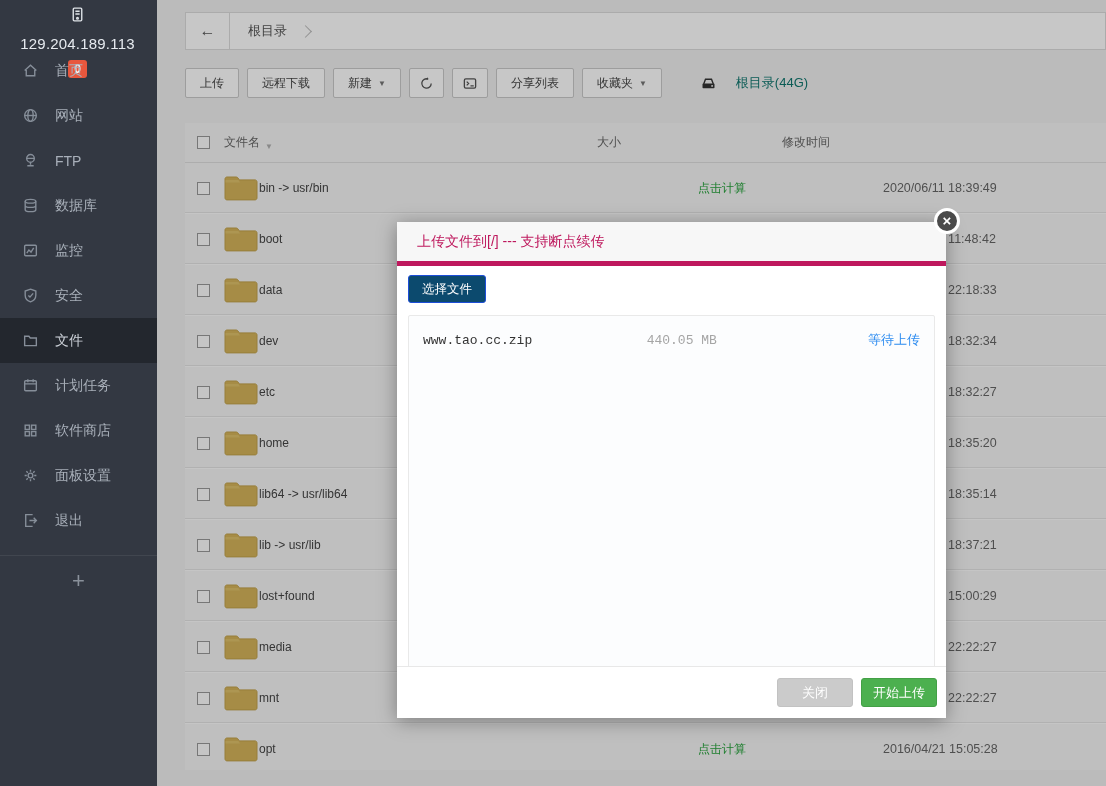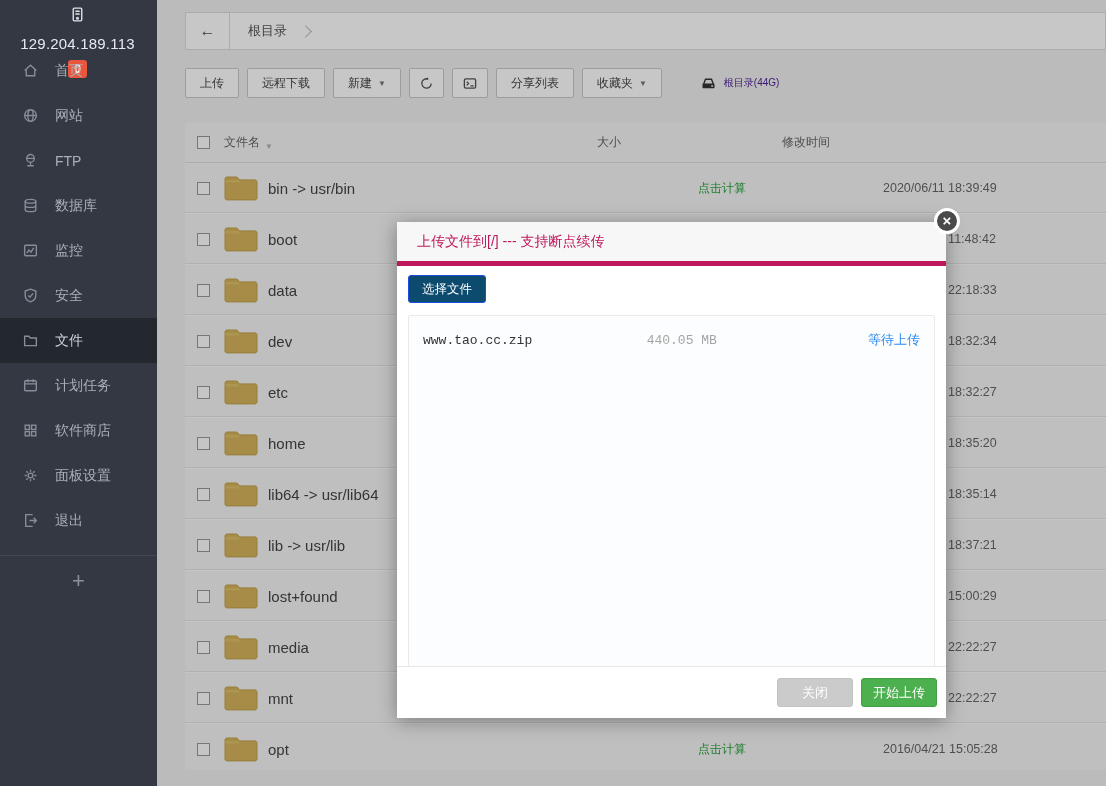--- a/index.html
+++ b/index.html
@@ -26,35 +26,35 @@
   .crumb-bar { margin:12px 0 0 28px; height:38px; background:#fff; border:1px solid #dcdcdc; display:flex; align-items:center; }
   .crumb-back { width:44px; height:100%; border-right:1px solid #dcdcdc; display:flex; align-items:center; justify-content:center; font-size:16px; color:#555; cursor:pointer; }
   .crumb-path { margin-left:18px; font-size:13px; color:#555; cursor:pointer; }
   .crumb-chev { width:9px; height:9px; border-top:1px solid #bbb; border-right:1px solid #bbb; transform:rotate(45deg); margin-left:14px; }
 
   .toolbar { margin:18px 0 0 28px; display:flex; align-items:center; }
   .tb-btn { height:30px; background:#fff; border:1px solid #c9c9c9; border-radius:2px; font-size:12px; color:#454545; padding:0 14px; margin-right:8px; display:inline-flex; align-items:center; gap:6px; cursor:pointer; }
   .tb-btn .caret { font-size:8px; color:#777; }
   .tb-btn.iconbtn { padding:0 9px; }
   .tb-btn svg { stroke:#555; fill:none; stroke-width:1.4; }
-  .disk-info { display:flex; align-items:center; gap:7px; margin-left:30px; font-size:10px; color:#4c1d95; }
+  .disk-info { display:flex; align-items:center; gap:19px; margin-left:30px; font-size:13px; color:#0f766e; }
 
   
   .file-table { margin:25px 0 0 28px; width:calc(100% - 28px); height:647px; background:#fff; overflow:hidden; }
   .ft-header { height:40px; background:#f5f5f5; border-bottom:1px solid #dedede; display:flex; align-items:center; padding-left:12px; font-size:12px; color:#666; }
   .ft-row { height:51px; background:#f5f5f5; border-bottom:1px solid #fdfdfd; box-shadow:inset 0 -1px 0 #e3e3e3; display:flex; align-items:center; padding-left:12px; cursor:pointer; }
   .cell-main { width:488px; display:flex; align-items:center; }
   .cell-size { width:185px; font-size:12px; }
   .cell-size .calc { color:#27a23c; cursor:pointer; }
   .cell-time { flex:1; font-size:12.5px; color:#666; }
   .checkbox { width:13px; height:13px; border:1px solid #999; background:#fdfdfd; flex:none; cursor:pointer; }
   .ft-header .col-name { margin-left:14px; display:flex; align-items:flex-end; gap:5px; cursor:pointer; }
   .sort-caret { font-size:8px; color:#b0b0b0; }
   .folder-ic { margin-left:13px; flex:none; display:inline-flex; }
-  .fname { margin-left:9px; font-size:15px; color:#454545; }
+  .fname { margin-left:0; font-size:12px; color:#454545; }
 
   
   .backdrop { position:absolute; left:157px; top:0; right:0; bottom:0; background:rgba(0,0,0,0.22); z-index:40; }
   .modal { position:absolute; left:397px; top:222px; width:549px; height:496px; background:#fff; z-index:50; box-shadow:0 3px 18px rgba(0,0,0,0.35); }
   .modal-close { position:absolute; top:-14px; right:-14px; width:26px; height:26px; border-radius:50%; background:#4a4a4a; border:3px solid #fff; color:#fff; font-size:15px; line-height:20px; text-align:center; cursor:pointer; font-weight:bold; }
   .modal-head { height:44px; background:#f7f7f7; border-bottom:5px solid #be185d; display:flex; align-items:center; padding-left:20px; font-size:14px; color:#be185d; }
   .modal-body { padding:9px 11px 0 11px; }
   .btn-select { background:#0c4a6e; border:1px solid #1d4ed8; color:#fff; font-size:12.5px; height:28px; padding:0 13px; border-radius:3px; cursor:pointer; }
   .upload-area { margin-top:12px; height:357px; border:1px solid #e9e9e9; border-radius:2px; background:#fcfdfe; overflow:hidden;font-family:Liberation Mono, monospace; }
   .up-row { height:48px; display:flex; align-items:center; padding:0 14px; font-size:13px; }

